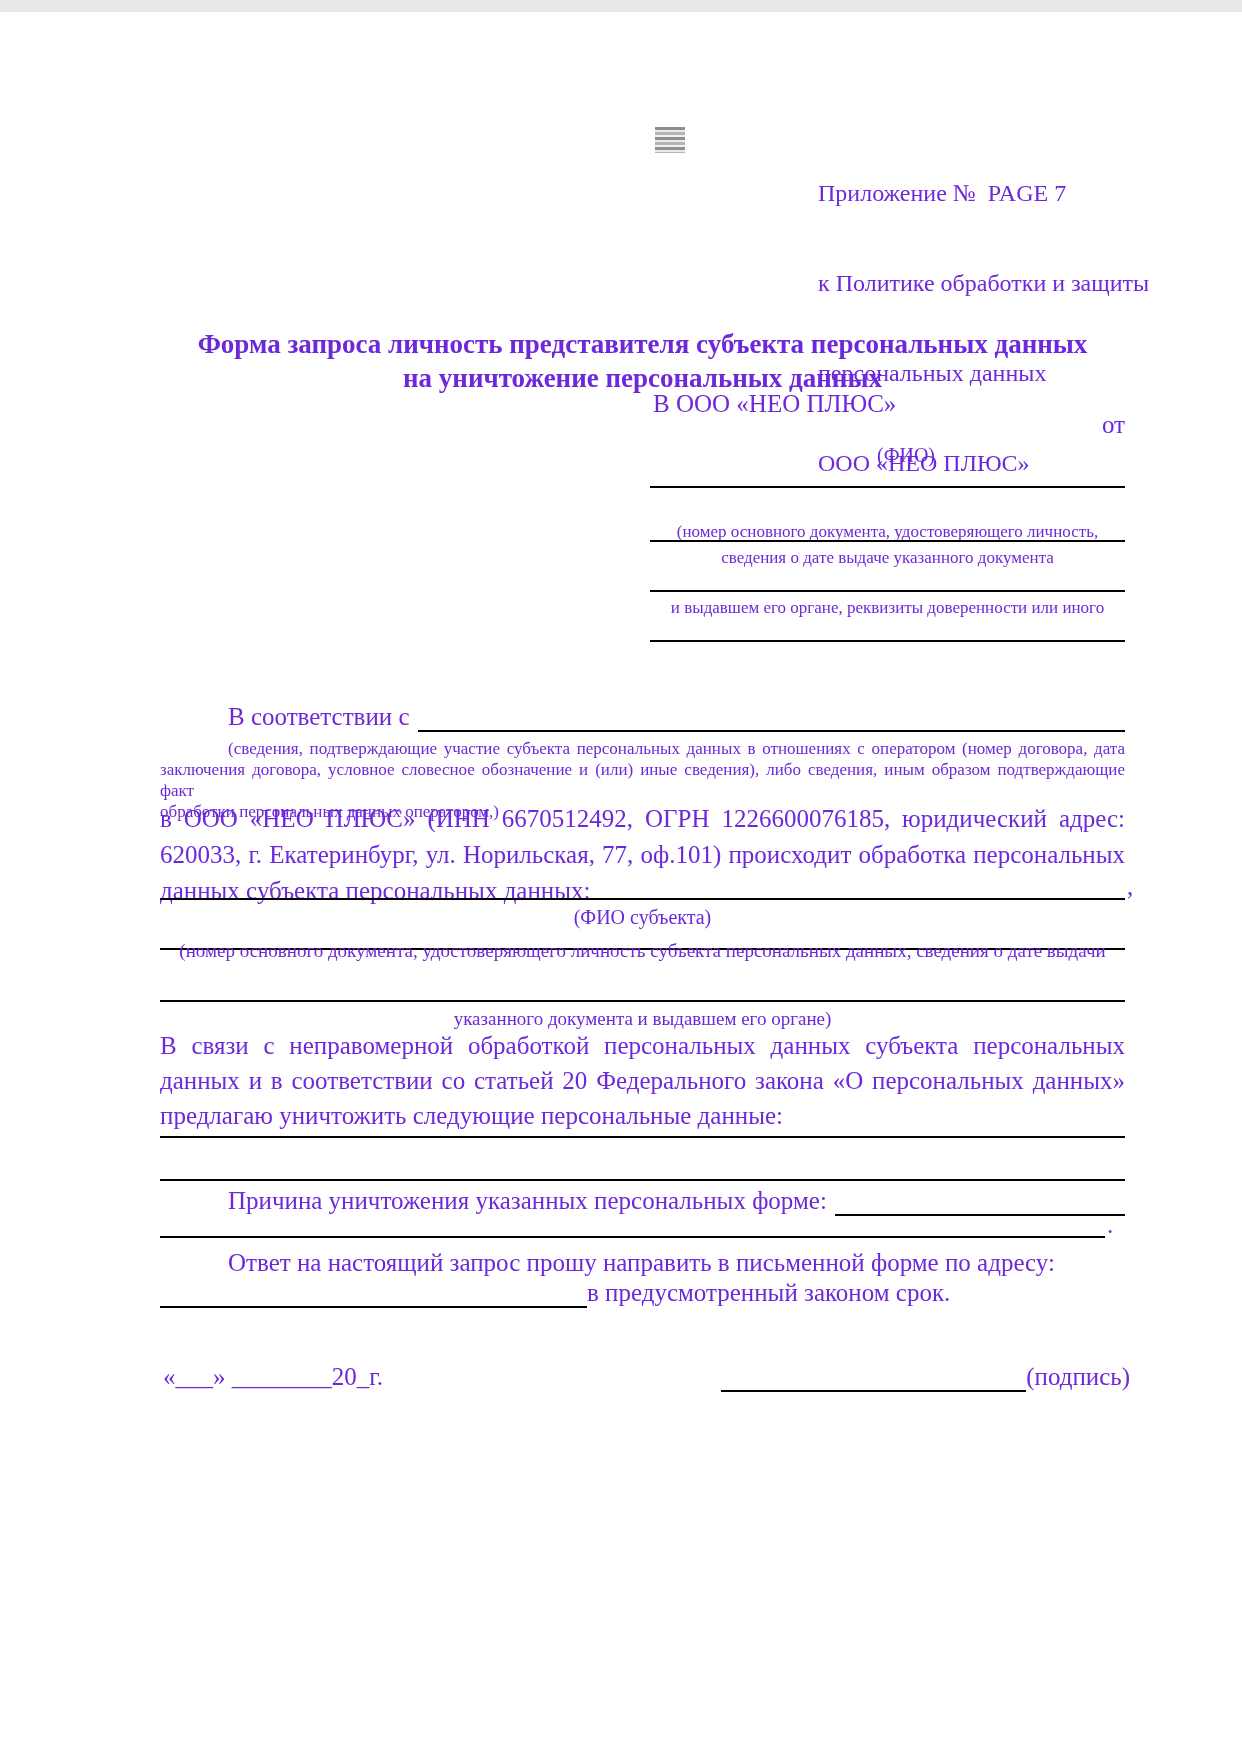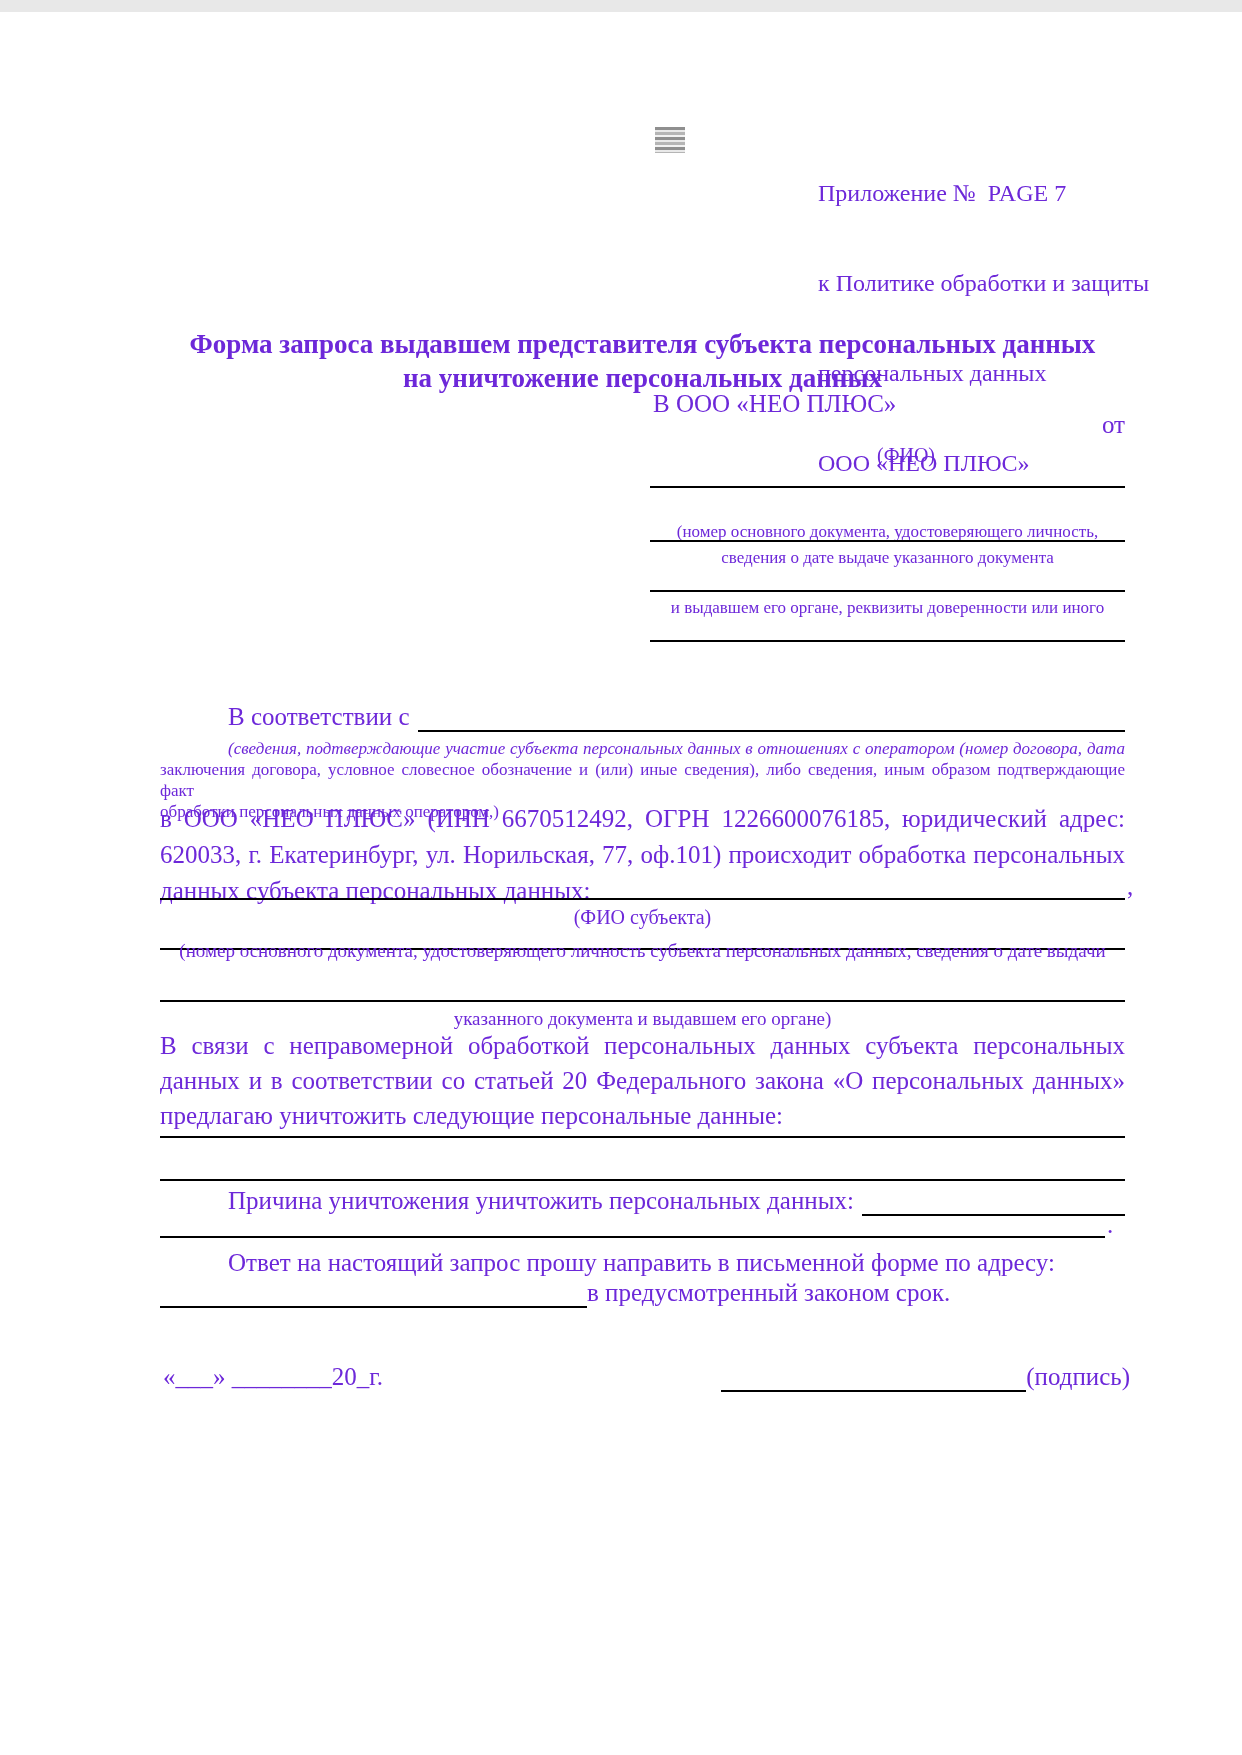--- a/index.html
+++ b/index.html
@@ -22,38 +22,38 @@
   .center{text-align:center;}
   .pre{white-space:pre;}
   .blank{border-bottom:2px solid #000;}
   .jl{text-align:justify;text-align-last:justify;}
   .row{display:flex;align-items:flex-end;}
   .row .blank{flex:1;margin-left:8px;height:26px;}
   .artifact{
     background:repeating-linear-gradient(
       to bottom,#8f8f8f 0 3px,#e9e9e9 3px 5px,#b5b5b5 5px 8px,#f2f2f2 8px 10px);
   }
-  .note-indent{text-indent:68px;font-style:italic;}
+  .note-indent{text-indent:68px;}
 </style>
 </head>
 <body>
 
 <div class="page">
 
   <div class="abs artifact" style="left:655px;top:115px;width:30px;height:26px;"></div>
 
   <div class="abs t24 pre" style="left:818px;top:106px;">
     <div>Приложение №  PAGE 7</div>
     <div>к Политике обработки и защиты</div>
     <div>персональных данных</div>
     <div>ООО «НЕО ПЛЮС»</div>
   </div>
 
   <div class="abs bold center" style="left:160px;top:315px;width:965px;font-size:27px;line-height:34px;">
-    <div>Форма запроса выдавшем представителя субъекта персональных данных</div>
+    <div>Форма запроса личность представителя субъекта персональных данных</div>
     <div>на уничтожение персональных данных</div>
   </div>
 
   <div class="abs t25" style="left:653px;top:377px;">В ООО «НЕО ПЛЮС»</div>
 
   <div class="abs row t25" style="left:650px;top:398px;width:475px;flex-direction:column;">
     <span>от</span>
     <span class="blank"></span>
   </div>
   <div class="abs t20 center" style="left:687px;top:431px;width:438px;">(ФИО)</div>
@@ -98,21 +98,21 @@
   <div class="abs t25" style="left:160px;top:1016px;width:965px;line-height:35px;">
     <div class="jl">В связи с неправомерной обработкой персональных данных субъекта персональных</div>
     <div class="jl">данных и в соответствии со статьей 20 Федерального закона «О персональных данных»</div>
     <div>предлагаю уничтожить следующие персональные данные:</div>
   </div>
 
   <div class="abs blank" style="left:160px;top:1100px;width:965px;height:24px;"></div>
   <div class="abs blank" style="left:160px;top:1143px;width:965px;height:24px;"></div>
 
   <div class="abs row t25" style="left:228px;top:1174px;width:897px;">
-    <span>Причина уничтожения уничтожить персональных данных:</span>
+    <span>Причина уничтожения указанных персональных форме:</span>
     <span class="blank"></span>
   </div>
   <div class="abs blank" style="left:160px;top:1202px;width:945px;height:22px;"></div>
   <div class="abs t25" style="left:1107px;top:1198px;">.</div>
 
   <div class="abs t25" style="left:228px;top:1236px;">Ответ на настоящий запрос прошу направить в письменной форме по адресу:</div>
   <div class="abs row t25" style="left:160px;top:1266px;width:800px;">
     <span class="blank" style="flex:0 0 427px;margin-left:0;"></span>
     <span>в предусмотренный законом срок.</span>
   </div>

